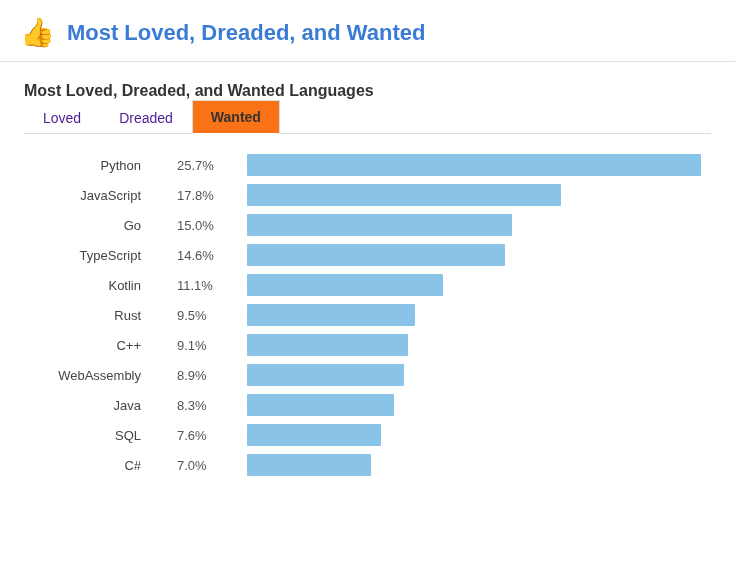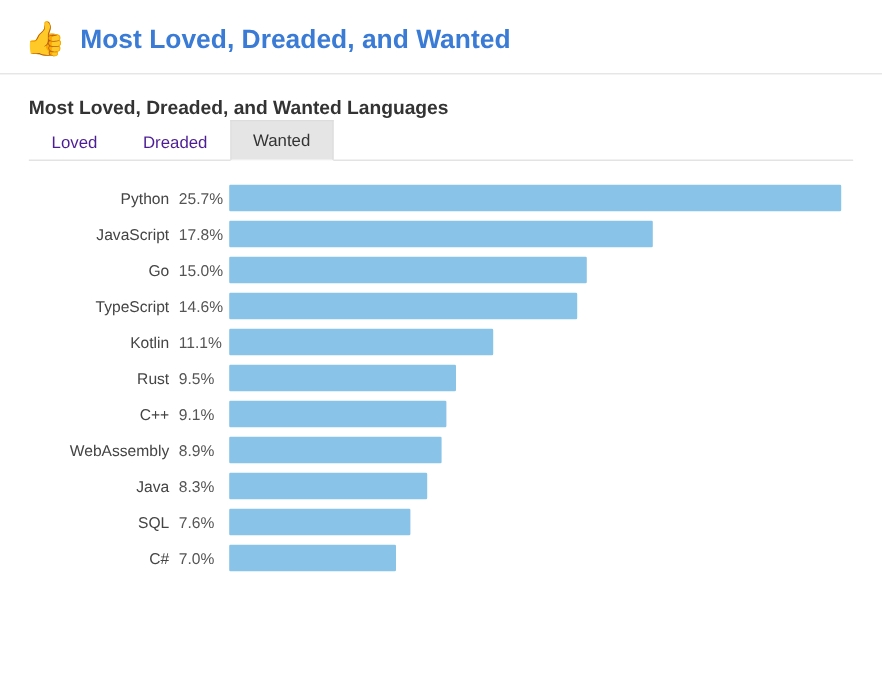--- a/index.html
+++ b/index.html
@@ -45,32 +45,33 @@
       font-size: 14px;
       color: #4c1d95;
       border: 1px solid transparent;
       border-bottom: none;
       margin-bottom: -1px;
       background: none;
       outline: none;
     }
     .tab.active {
       color: #333;
-      font-weight: 400;
+      font-weight: 700;
       border: 1px solid #ddd;
       border-bottom: 1px solid #fff;
-      background: #e5e5e5;
+      background: #f97316;
     }
     .chart-container {
       padding: 0 10px;
     }
     .bar-row {
       display: flex;
       align-items: center;
       margin-bottom: 8px;
+      gap: 28px;
     }
     .bar-label {
       width: 115px;
       text-align: right;
       padding-right: 8px;
       font-size: 13px;
       color: #444;
       flex-shrink: 0;
     }
     .bar-pct {

